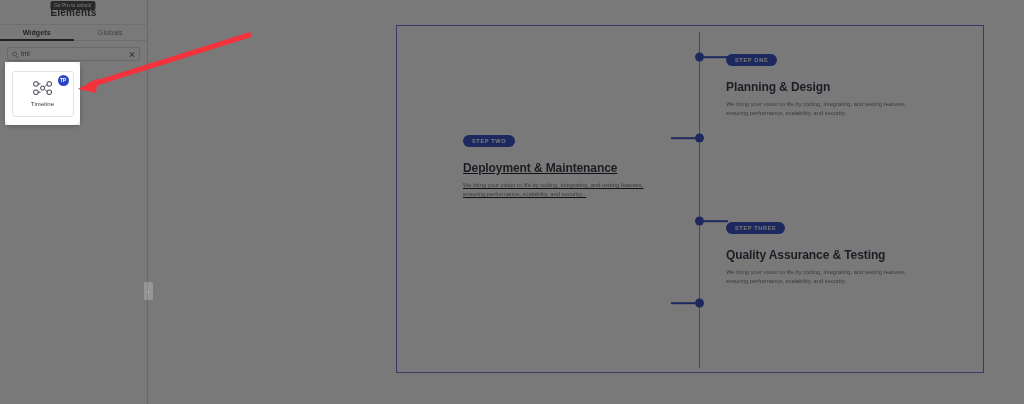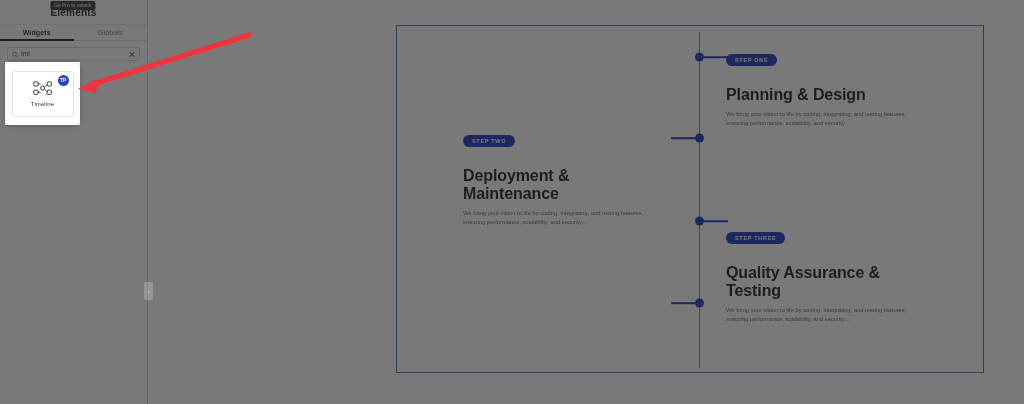--- a/index.html
+++ b/index.html
@@ -138,31 +138,31 @@
     transform: translateY(-50%);
   }
   .tl-stem {
     position: absolute;
     height: 1.6px; background: #1b38bb;
     transform: translateY(-50%);
   }
 
   .tl-item { position: absolute; width: 200px; }
   .tl-item.right { left: 329px; text-align: left; }
-  .tl-item.left  { left: 66px;  text-align: left; }
+  .tl-item.left  { left: 66px;  text-align: left; text-decoration: underline; }
 
   .step-badge {
     display: inline-block;
     background: #1b38bb; color: #ffffff;
     font-size: 5.5px; font-weight: 600; letter-spacing: .7px;
     padding: 3px 9px; border-radius: 9px;
   }
   .step-title {
-    font-size: 16px; font-weight: 700; color: #171a2b;
-    letter-spacing: -.1px; margin-top: 20px;
+    font-size: 12px; font-weight: 700; color: #171a2b;
+    letter-spacing: -.1px; margin-top: 14px;
   }
   .step-desc {
     font-size: 5.8px; line-height: 9px; color: #5f6575;
     margin-top: 6px; max-width: 192px;
   }
 
   
   .dim {
     position: absolute;
     background: rgba(32,32,32,.60);
@@ -251,21 +251,21 @@
       <div class="tl-dot" style="top:112px"></div>
       <div class="tl-stem" style="left:274px;top:112px;width:24px"></div>
       <div class="tl-item left" style="top:103px">
         <span class="step-badge">STEP TWO</span>
         <div class="step-title">Deployment &amp; Maintenance</div>
         <div class="step-desc">We bring your vision to life by coding, integrating, and testing features, ensuring performance, scalability, and security...</div>
       </div>
 
       <div class="tl-dot" style="top:195px"></div>
       <div class="tl-stem" style="left:307px;top:195px;width:24px"></div>
-      <div class="tl-item right" style="top:200px">
+      <div class="tl-item right" style="top:190px">
         <span class="step-badge">STEP THREE</span>
         <div class="step-title">Quality Assurance &amp; Testing</div>
         <div class="step-desc">We bring your vision to life by coding, integrating, and testing features, ensuring performance, scalability, and security...</div>
       </div>
 
       <div class="tl-dot" style="top:277px"></div>
       <div class="tl-stem" style="left:274px;top:277px;width:24px"></div>
 
     </div>
   </div>

